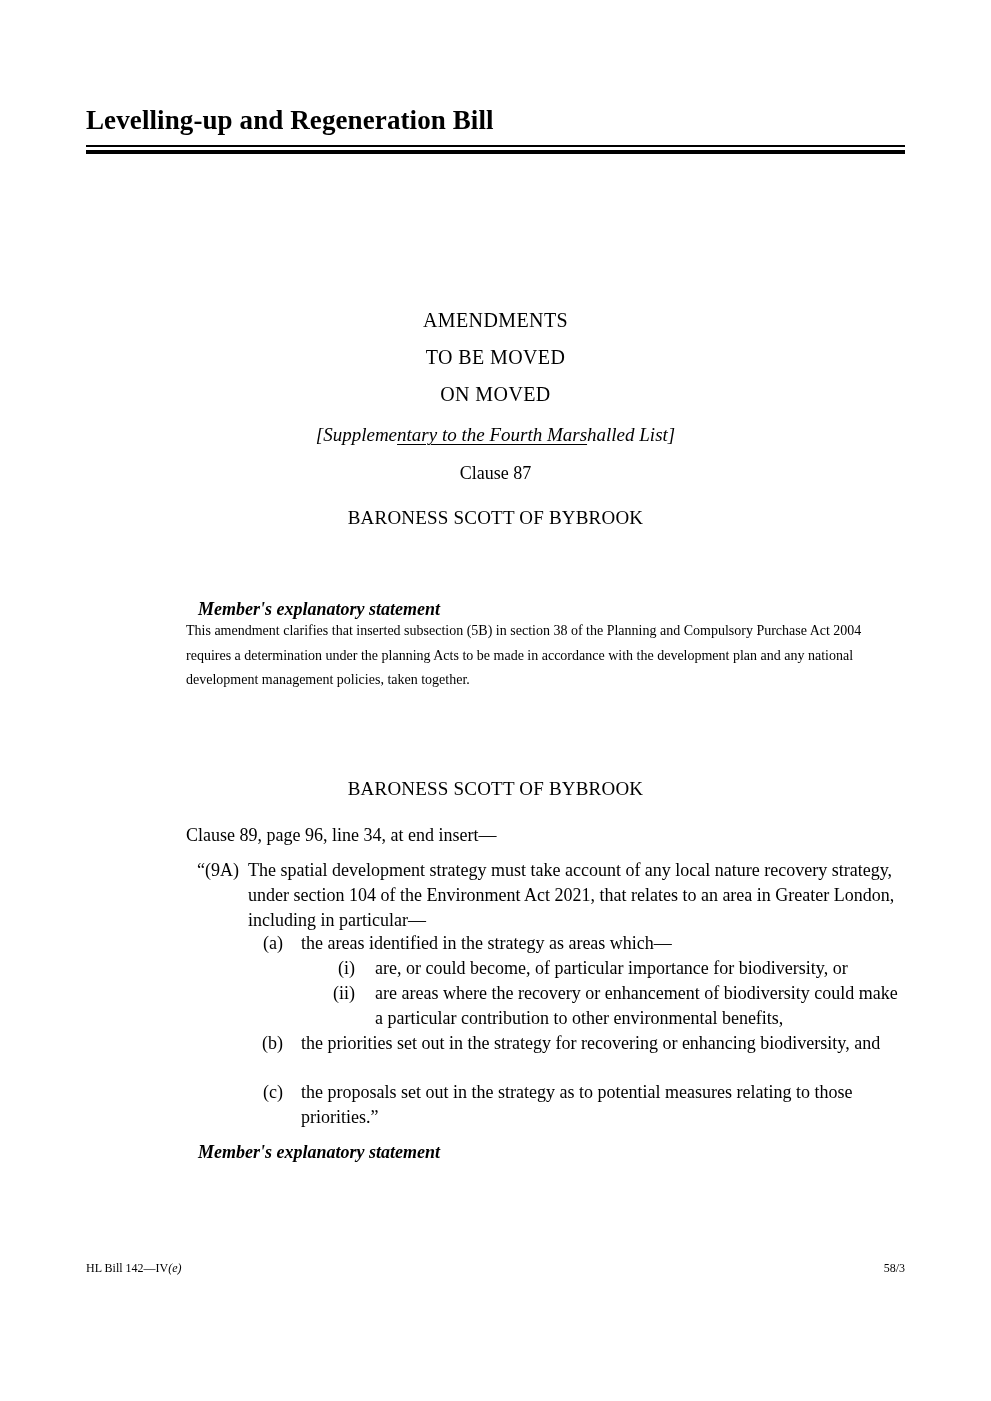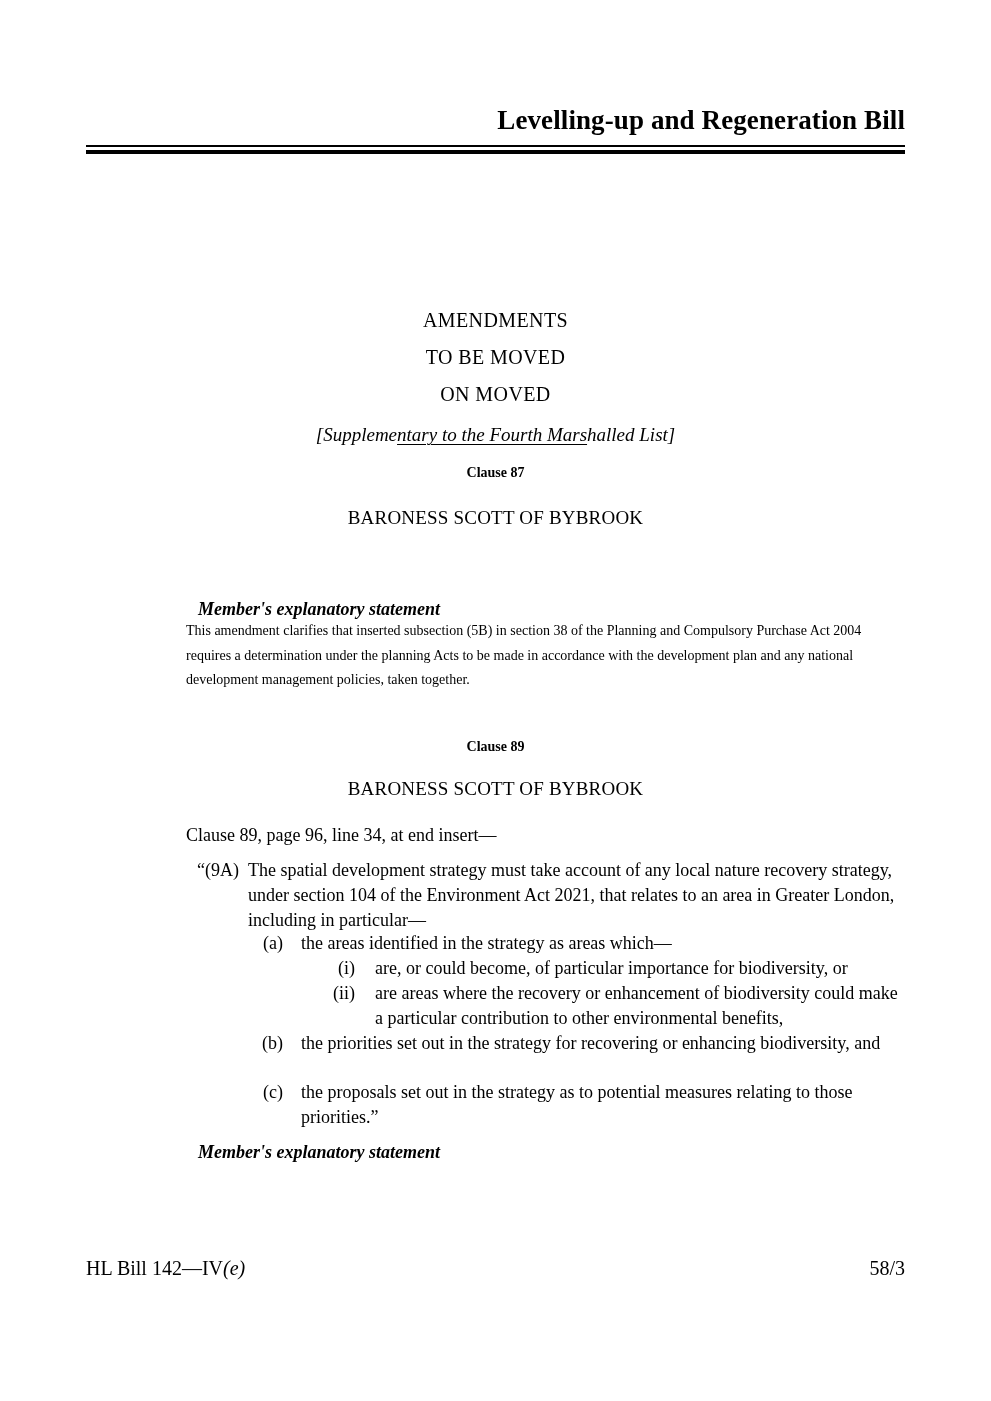--- a/index.html
+++ b/index.html
@@ -23,21 +23,21 @@
     height: 1401px;
     overflow: hidden;
   }
 
   
   .doc-title {
     position: absolute;
     left: 86px;
     top: 103px;
     width: 819px;
-    text-align: right;
+    text-align: left;
     font-size: 27px;
     font-weight: bold;
     letter-spacing: 0.1px;
     line-height: 34px;
   }
   .rule-group {
     position: absolute;
     left: 86px;
     top: 145px;
     width: 819px;
@@ -72,22 +72,22 @@
     font-size: 19px;
     font-style: italic;
     line-height: 26px;
   }
   .supp-line .ul {
     text-decoration: underline;
     text-underline-offset: 3px;
     text-decoration-thickness: 1px;
   }
   .clause-heading {
-    font-size: 14px;
-    font-weight: bold;
+    font-size: 18px;
+    font-weight: normal;
     line-height: 24px;
   }
   .member-name {
     font-size: 19px;
     line-height: 25px;
     letter-spacing: 0.2px;
   }
 
   
   .body-text {
@@ -148,21 +148,21 @@
 
   .justify { text-align: justify; }
   .justify-last-left > :last-child { }
 
   
   .footer {
     position: absolute;
     left: 86px;
     top: 1256px;
     width: 819px;
-    font-size: 20px;
+    font-size: 12px;
     line-height: 24px;
     display: flex;
     justify-content: space-between;
     align-items: baseline;
   }
   .footer .em { font-style: italic; }
 </style>
 </head>
 <body>
 
@@ -188,21 +188,20 @@
 
   <div class="centered clause-heading" style="top:461px;">Clause 87</div>
 
   <div class="centered member-name" style="top:505px;">BARONESS SCOTT OF BYBROOK</div>
 
 
   <div class="stmt-title" style="top:597px;">Member's explanatory statement</div>
 
   <div class="stmt-body" style="top:619px;">This amendment clarifies that inserted subsection (5B) in section 38 of the Planning and Compulsory Purchase Act 2004 requires a determination under the planning Acts to be made in accordance with the development plan and any national development management policies, taken together.</div>
 
-  <div class="centered clause-heading" style="top:735px;">Clause 89</div>
 
   <div class="centered member-name" style="top:776px;">BARONESS SCOTT OF BYBROOK</div>
 
   <div class="body-text" style="top:823px;">Clause 89, page 96, line 34, at end insert—</div>
 
   <div class="prov lvl1" style="top:858px;">
     <span class="marker">“(9A)</span>
     <span class="content">The spatial development strategy must take account of any local nature recovery strategy, under section 104 of the Environment Act 2021, that relates to an area in Greater London, including in particular—</span>
   </div>
 

